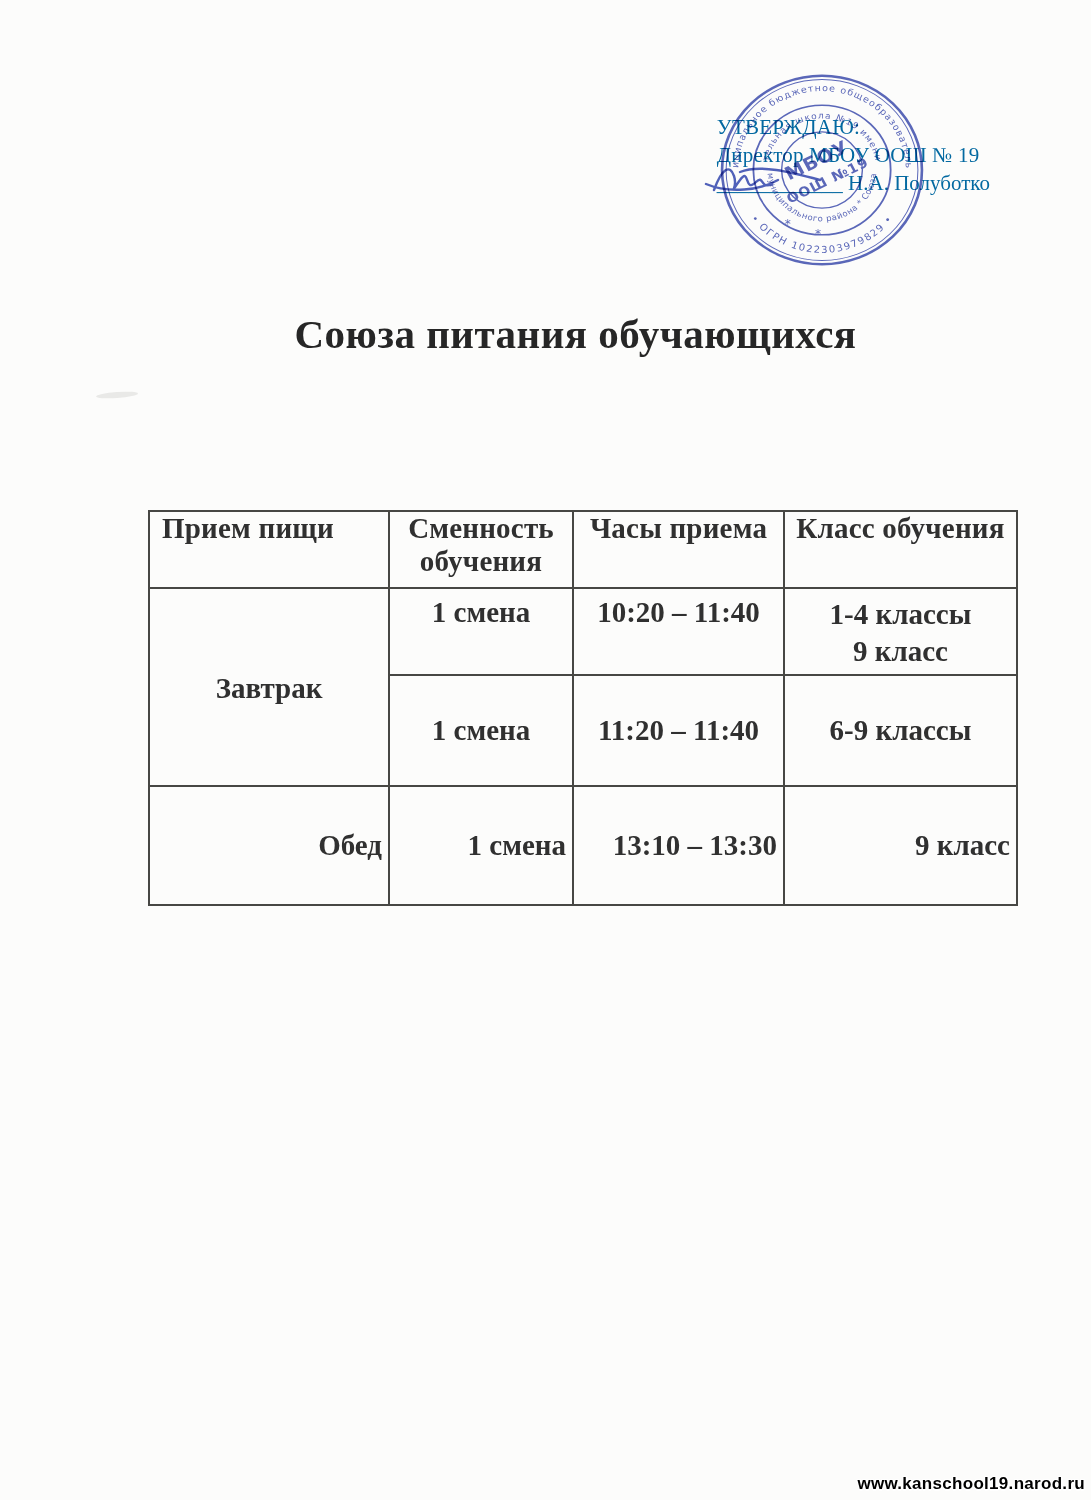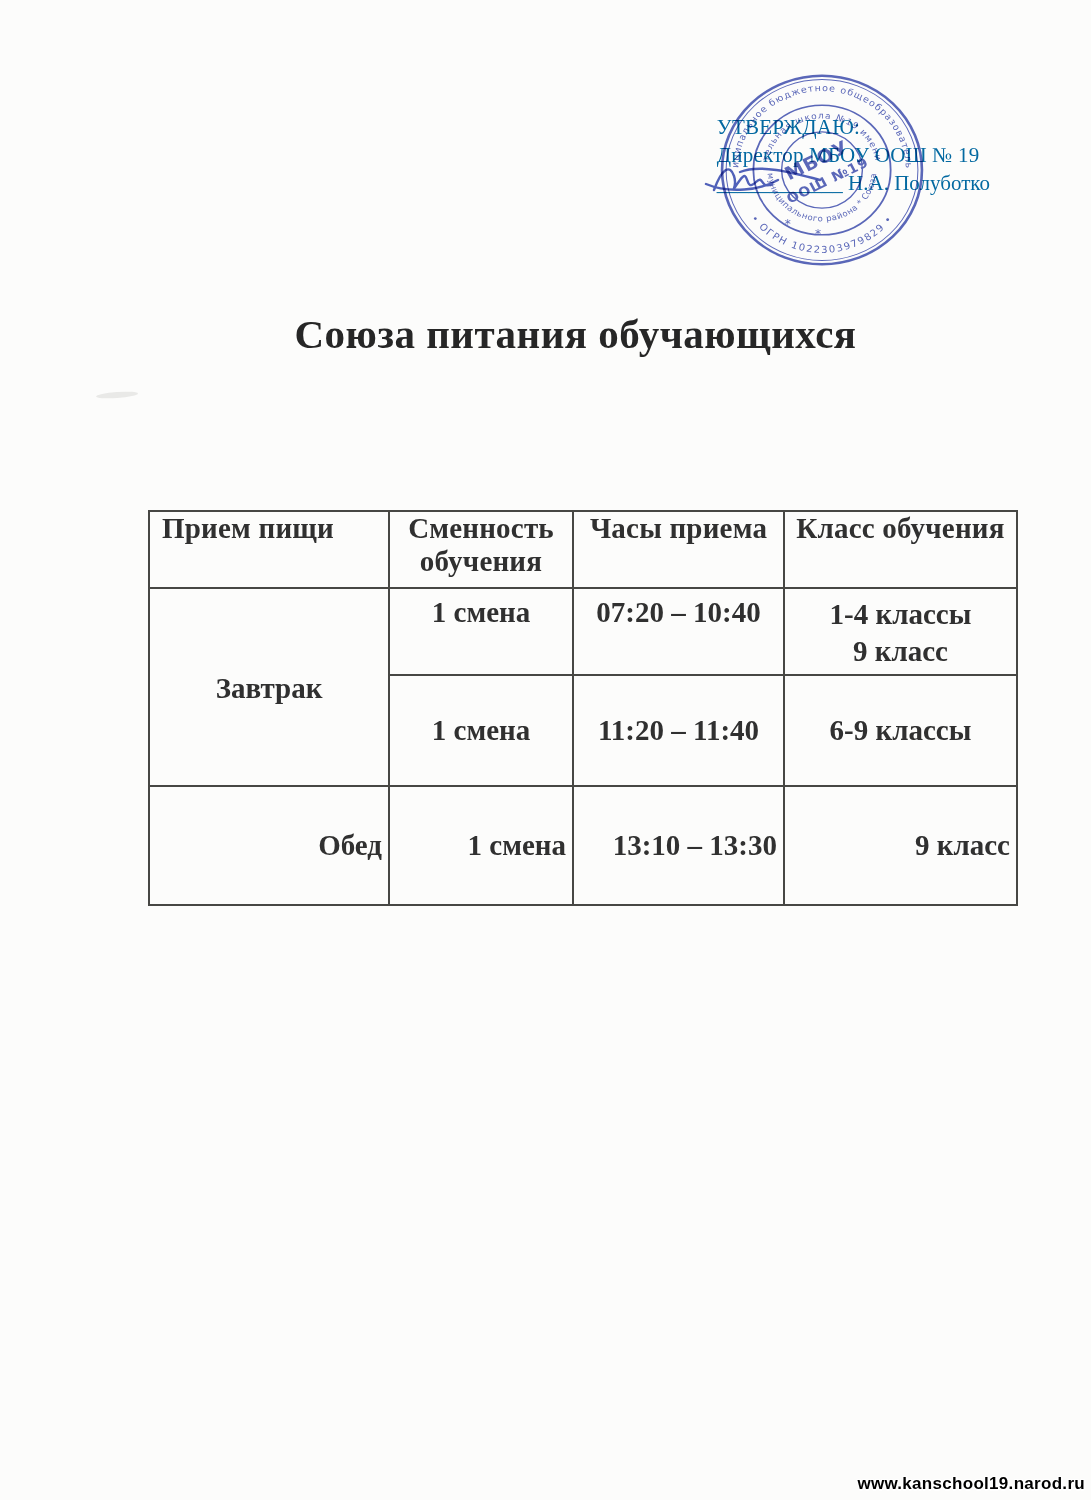--- a/index.html
+++ b/index.html
@@ -139,21 +139,21 @@
         <th class="first">Прием пищи</th>
         <th>Сменность обучения</th>
         <th>Часы приема</th>
         <th>Класс обучения</th>
       </tr>
     </thead>
     <tbody>
       <tr class="r1">
         <td rowspan="2" class="meal-span">Завтрак</td>
         <td>1 смена</td>
-        <td>07:20 – 10:40</td>
+        <td>10:20 – 11:40</td>
         <td class="classes">1-4 классы
 9 класс</td>
       </tr>
       <tr class="r2">
         <td>1 смена</td>
         <td>11:20 – 11:40</td>
         <td class="classes">6-9 классы</td>
       </tr>
       <tr class="r3">
         <td>Обед</td>

